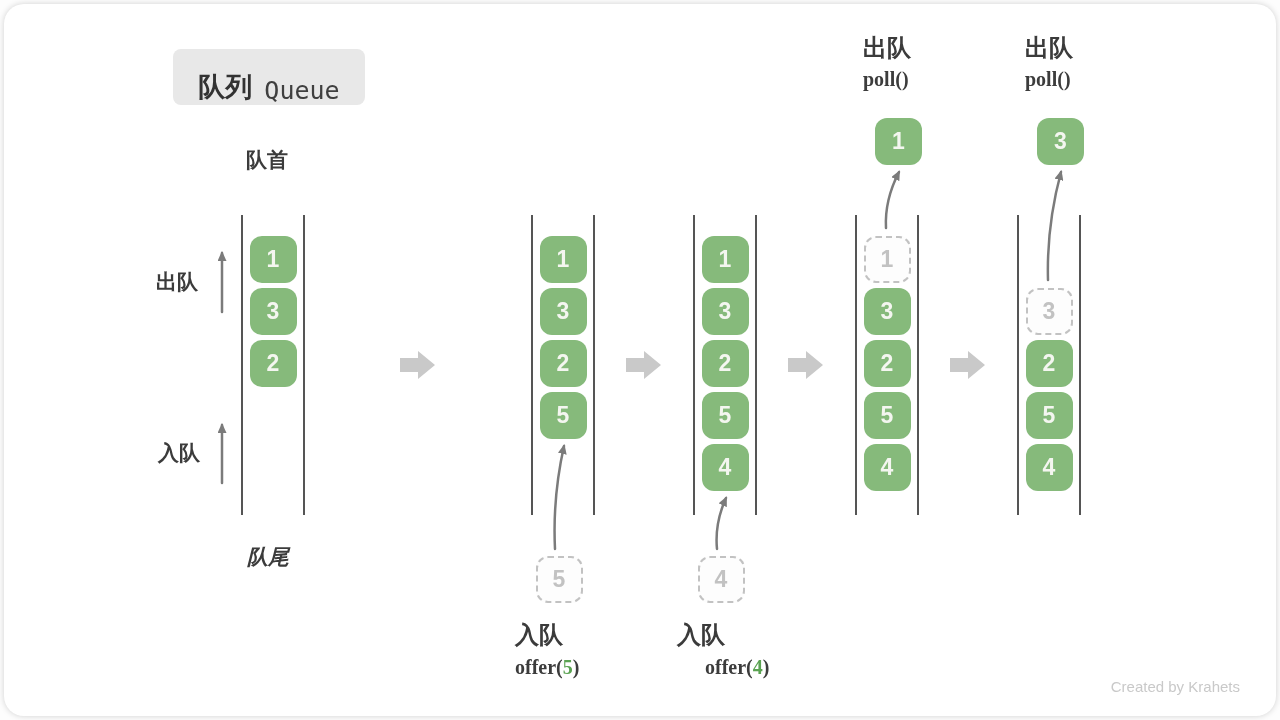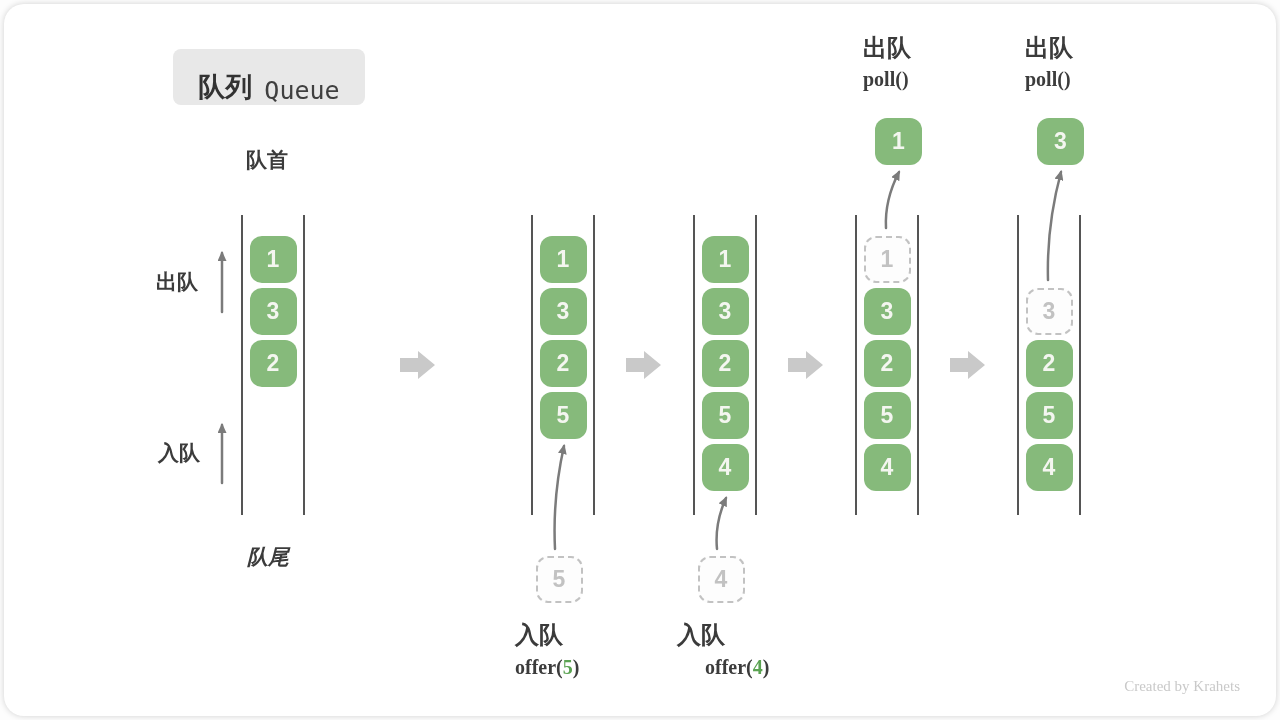--- a/index.html
+++ b/index.html
@@ -22,21 +22,21 @@
         font-size:23px;font-weight:700;}
   .slot.filled{background:#86BA7B;color:#F4F6F0;}
   .slot.dashed{border:2.5px dashed #C2C2C2;color:#C2C2C2;background:#FDFDFD;}
   
   .op-zh{position:absolute;font-size:24px;font-weight:700;color:#3B3B3B;white-space:nowrap;}
   .op-code{position:absolute;font-family:Liberation Serif, serif;font-size:20px;
            font-weight:600;color:#3C3C3C;white-space:nowrap;}
   .op-code .arg{color:#5BA352;font-weight:700;}
   
   #arrow-layer{position:absolute;left:0;top:0;width:1272px;height:712px;pointer-events:none;}
-  .credit{position:absolute;right:36px;top:674px;font-family:Liberation Serif, serif;
+  .credit{position:absolute;right:36px;top:674px;font-family:Liberation Sans, sans-serif;
           font-size:15px;color:#C9C9C9;}
 </style>
 </head>
 <body>
 
 <div id="canvas">
   <div id="stage">
 
     <div class="badge">
       <span class="zh">队列</span>

